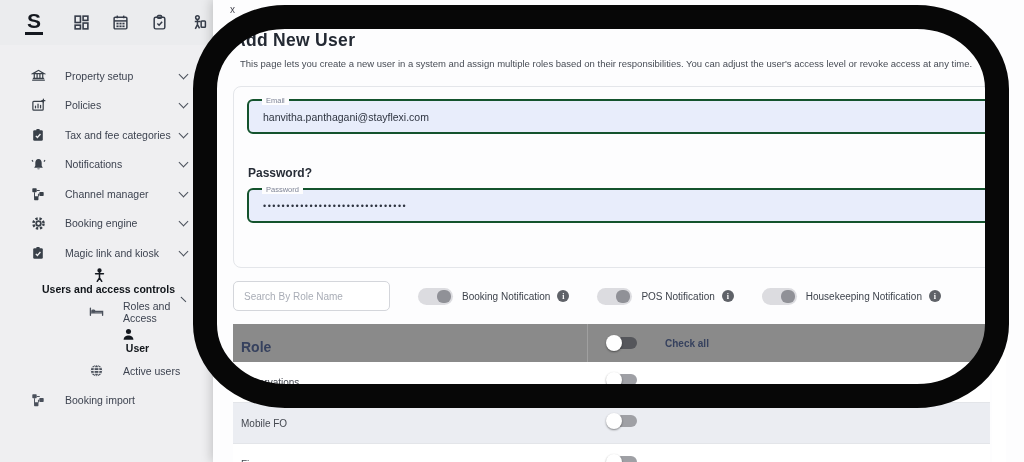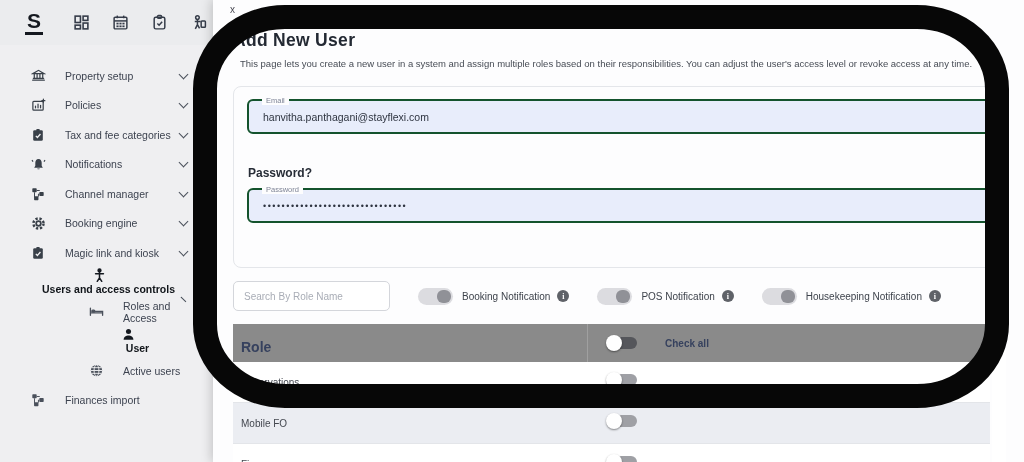--- a/index.html
+++ b/index.html
@@ -255,21 +255,21 @@
         <span class="sicon">
           <svg width="14" height="14" viewBox="0 0 16 16">
               <g fill="#4a505b">
                 <rect x="1.5" y="1.5" width="5" height="4.5" rx="0.8"></rect>
                 <rect x="9.5" y="5.8" width="5" height="4.5" rx="0.8"></rect>
                 <rect x="3.5" y="10.5" width="5" height="4.5" rx="0.8"></rect>
               </g>
               <path d="M4 6 V12 M6.5 4 H10 M9.5 8 H8.5 V11" stroke="#4a505b" stroke-width="1.1" fill="none"></path>
             </svg>
           </span>
-        <span>Finances import</span>
+        <span>Booking import</span>
       </div>
     </nav>
   </div>
 
   <div class="modal">
     <div class="close-x">x</div>
     <div class="m-title">Add New User</div>
     <div class="m-desc">This page lets you create a new user in a system and assign multiple roles based on their responsibilities. You can adjust the user's access level or revoke access at any time.</div>
 
     <div class="form-card">

